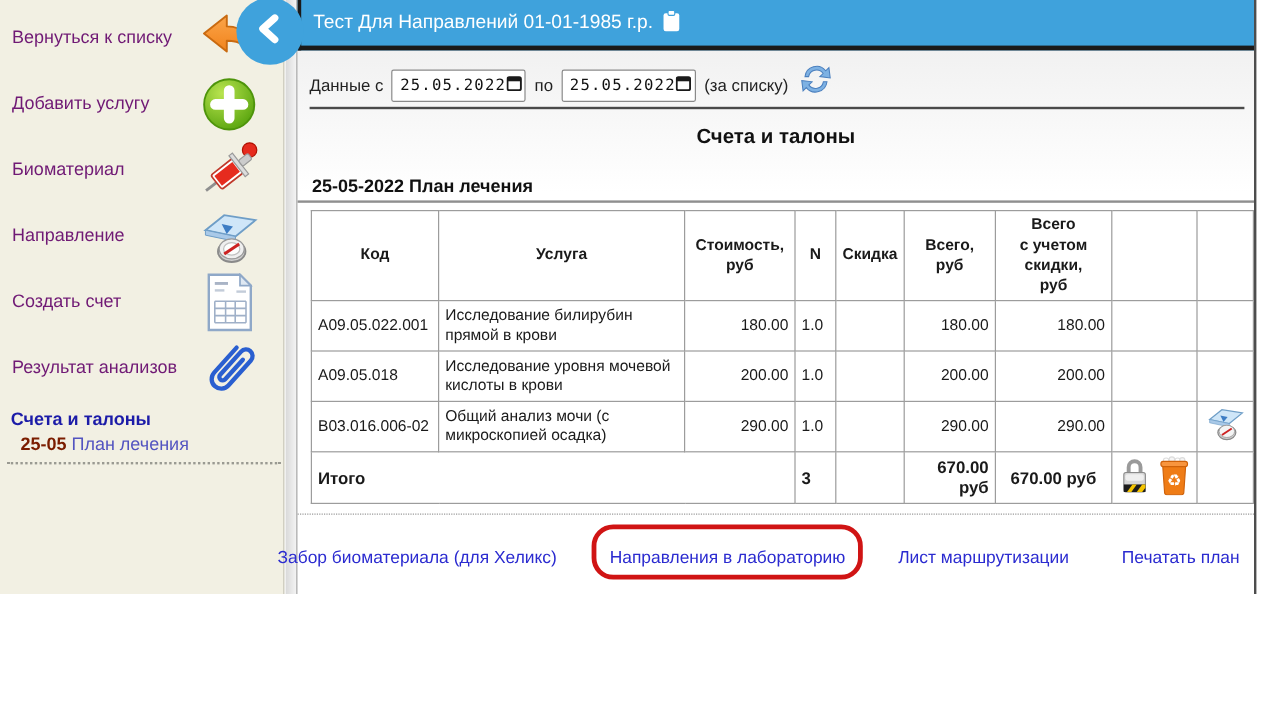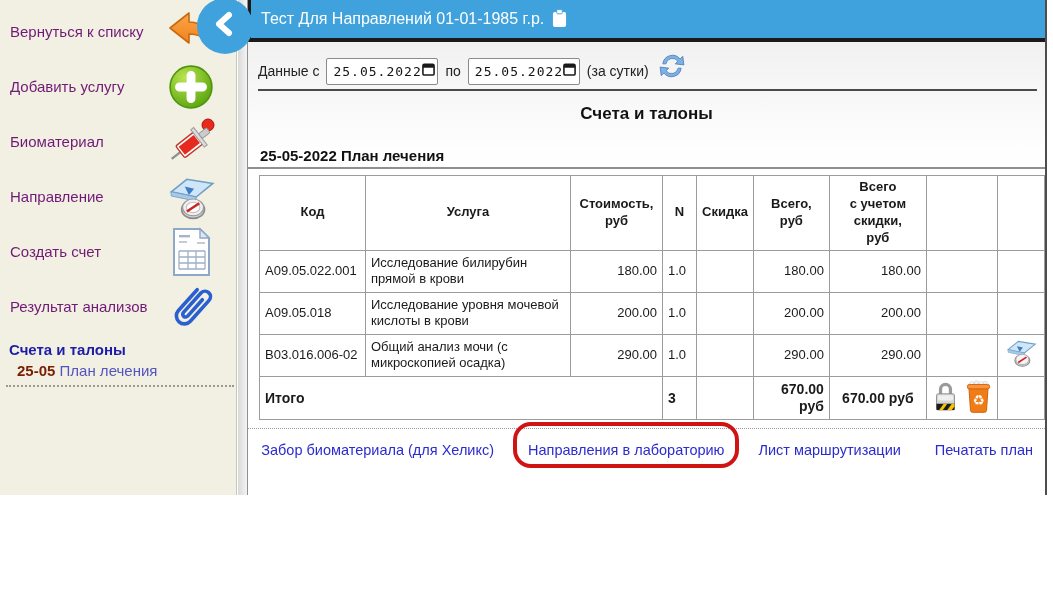--- a/index.html
+++ b/index.html
@@ -74,21 +74,21 @@
   td.num { text-align:right; }
   td.ncol { padding-left:4px; }
   td.center { text-align:center; }
   tr.total-row td { font-weight:bold; font-size:14px; }
   td.total-sum { text-align:right; line-height:1.15; }
   .icon-cell { display:flex; align-items:center; justify-content:center; gap:6px; }
 
   
   .dotted-rule { margin-top:8px; border-bottom:1px dotted #9a9a9a; }
   .links-row {
-    margin-top:13px; display:flex; justify-content:flex-end; gap:34px;
+    margin-top:28px; display:flex; justify-content:flex-end; gap:44px;
     padding-right:12px; font-size:14.5px;
   }
   .links-row a { color:#2b2bd0; text-decoration:none; cursor:pointer; white-space:nowrap; }
   .annotated { position:relative; }
   .red-oval {
     position:absolute; left:-15px; right:-15px; top:-20px; bottom:-10px;
     border:4px solid #d01414; border-radius:18px; pointer-events:none;
   }
 </style>
 </head>
@@ -231,21 +231,21 @@
       <span>по</span>
       <div class="date-input">
         <span class="dval">25.05.2022</span>
         <span>
           <svg width="13" height="13" viewBox="0 0 14 14">
             <rect x="1" y="1.5" width="12" height="11.5" rx="1.5" fill="none" stroke="#1a1a1a" stroke-width="1.7"></rect>
             <rect x="1" y="1.5" width="12" height="3.6" fill="#1a1a1a"></rect>
           </svg>
         </span>
       </div>
-      <span>(за сутки)</span>
+      <span>(за списку)</span>
       <span class="refresh-btn">
         <svg width="28" height="28" viewBox="0 0 26 26">
           <path d="M4.5 11 A9 9 0 0 1 20.5 6.5 L23 4 L24 12 L16 11 L18.5 8.6 A6.2 6.2 0 0 0 7.3 11 Z" fill="#7db1e3" stroke="#4a7fbe" stroke-width="0.8"></path>
           <path d="M21.5 15 A9 9 0 0 1 5.5 19.5 L3 22 L2 14 L10 15 L7.5 17.4 A6.2 6.2 0 0 0 18.7 15 Z" fill="#7db1e3" stroke="#4a7fbe" stroke-width="0.8"></path>
         </svg>
       </span>
     </div>
 
     <hr class="rule">
 

